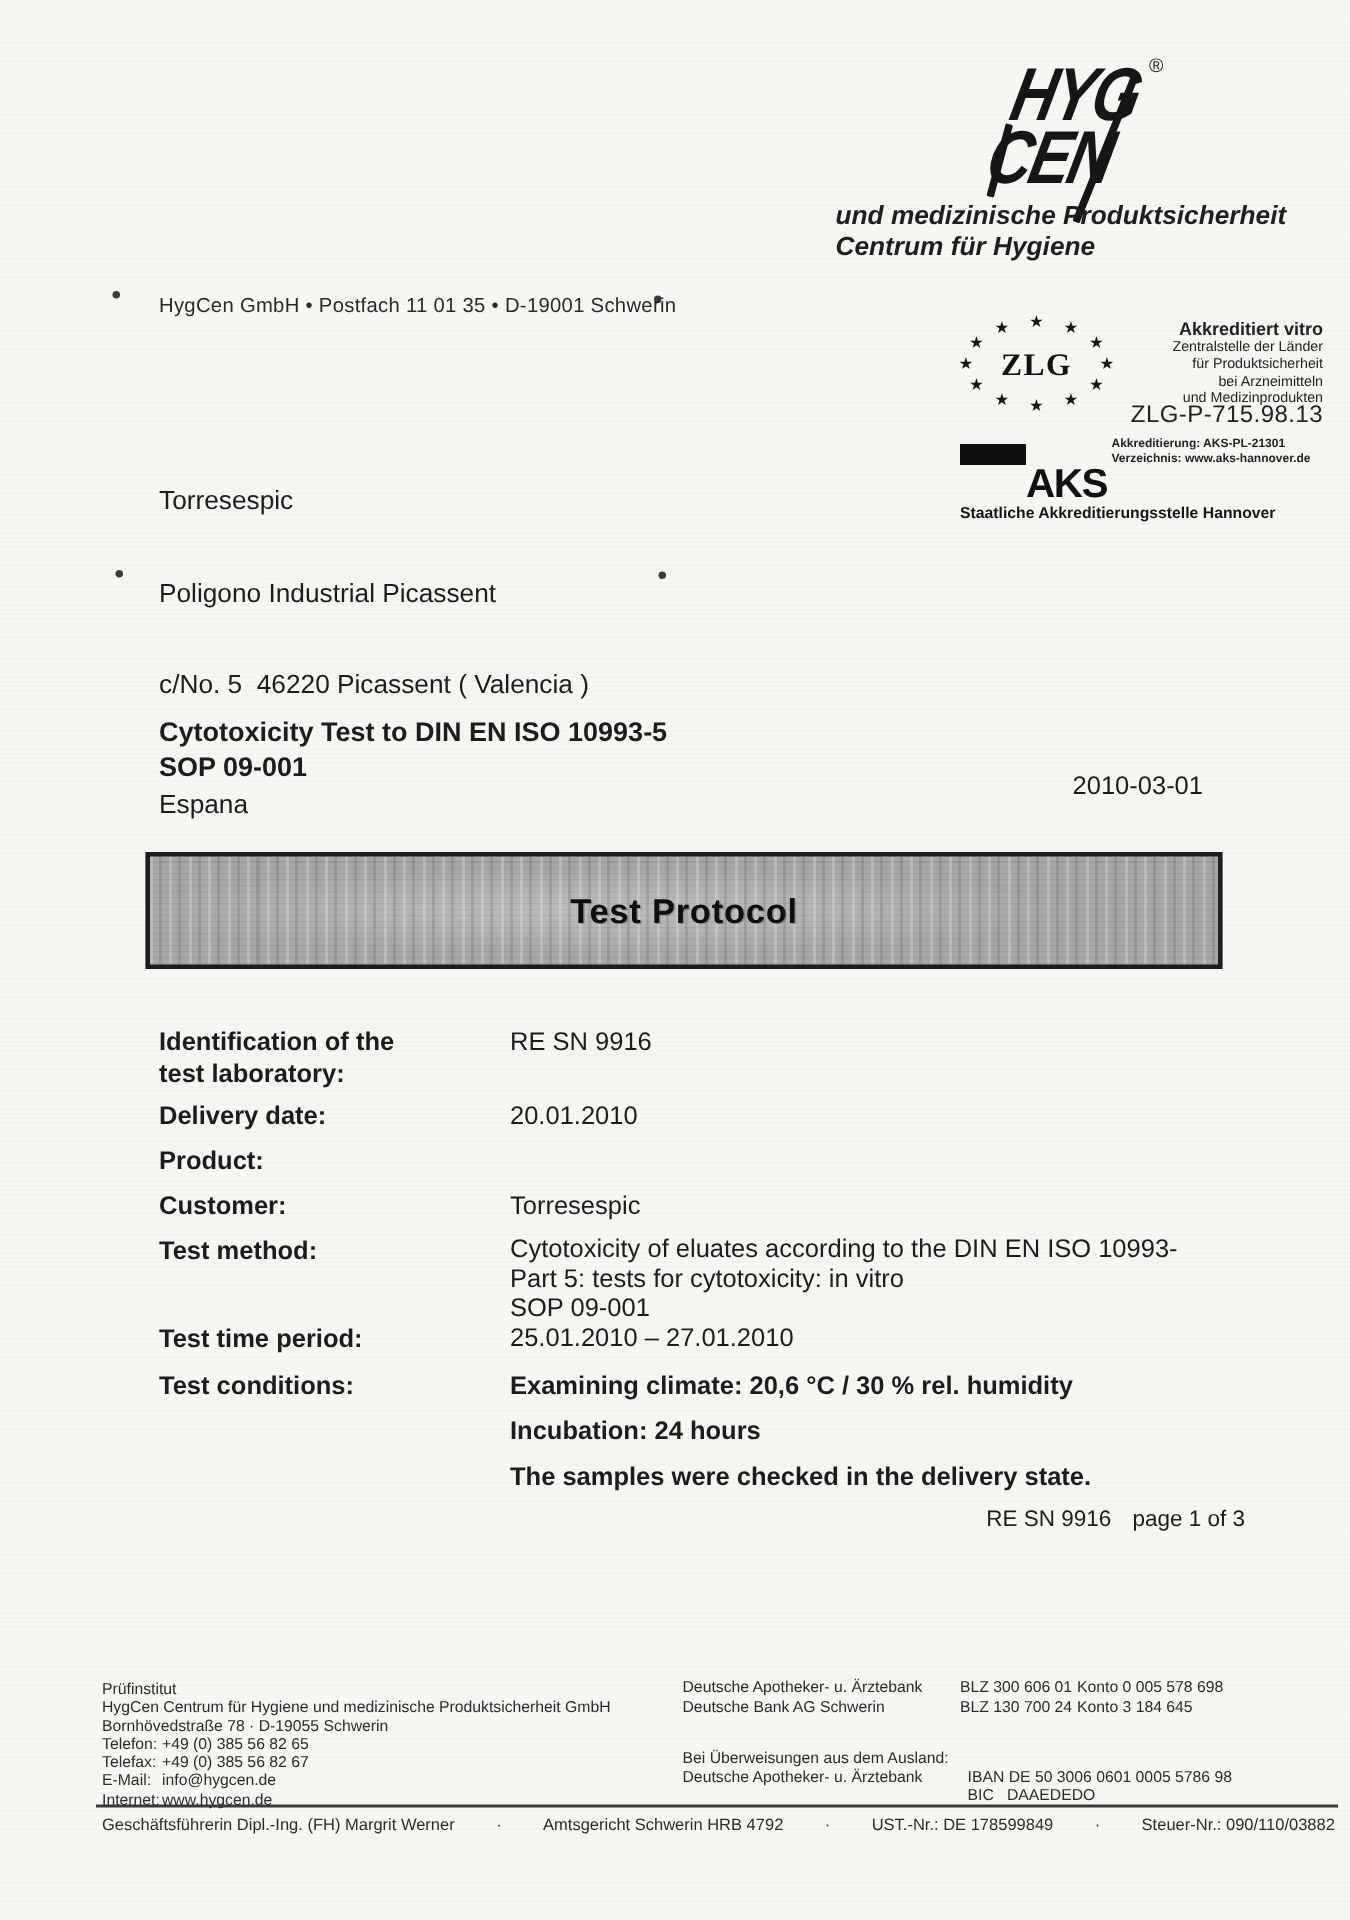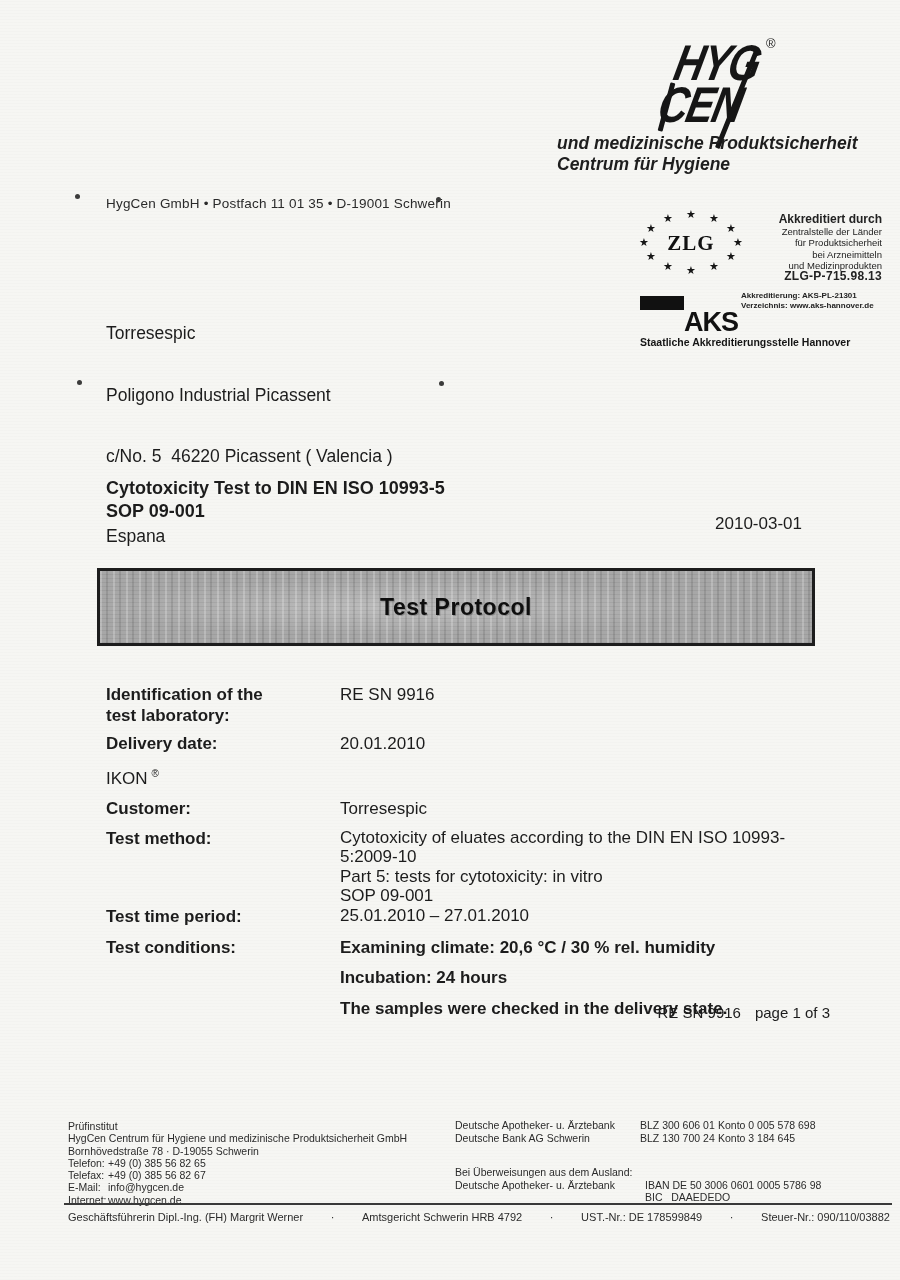--- a/index.html
+++ b/index.html
@@ -24,21 +24,21 @@
   .tagline{left:557px;top:133px;font-style:italic;font-weight:600;font-size:17.5px;line-height:21px;color:#1e1e1e;}
 
   
   .sender{left:106px;top:196px;font-size:13.5px;letter-spacing:.2px;color:#2a2a2a;}
   .fold-dot{position:absolute;width:5px;height:5px;border-radius:50%;background:#1a1a1a;opacity:.85;}
 
   
   .zlg-emblem{left:637px;top:206px;}
   .zlg-text{left:742px;top:212px;width:140px;text-align:right;font-size:9.5px;line-height:11.3px;color:#222;}
   .zlg-text .b1{font-weight:700;font-size:12px;line-height:14px;}
-  .zlg-text .b2{font-weight:700;font-size:12px;letter-spacing:.3px;}
+  .zlg-text .b2{font-weight:400;font-size:16px;letter-spacing:.3px;}
 
   
   .aks{left:640px;top:288px;width:255px;}
   .aks-row{display:flex;align-items:flex-start;}
   .aks-bar{width:44px;height:14px;background:#111;margin-top:8px;}
   .aks-name{font-size:27px;font-weight:900;letter-spacing:-1px;line-height:1;color:#111;margin-top:21px;}
   .aks-small{margin-left:3px;margin-top:3px;font-size:8px;font-weight:700;line-height:9.5px;color:#222;}
   .aks-line3{font-size:10.5px;font-weight:700;margin-top:0px;color:#151515;}
 
   
@@ -116,21 +116,21 @@
           <text x="31" y="64">★</text>
           <text x="14" y="54">★</text>
         <text x="7" y="40">★</text>
           <text x="14" y="26">★</text>
           <text x="31" y="16">★</text>
       </g>
       <text x="54" y="44" text-anchor="middle" font-size="21" font-weight="900" letter-spacing="1" fill="#111" font-family="Liberation Serif, serif">ZLG</text>
     </svg>
   </div>
   <div class="abs zlg-text">
-    <div class="b1">Akkreditiert durch</div>
+    <div class="b1">Akkreditiert vitro</div>
     <div>Zentralstelle der Länder</div>
     <div>für Produktsicherheit</div>
     <div>bei Arzneimitteln</div>
     <div>und Medizinprodukten</div>
     <div class="b2">ZLG-P-715.98.13</div>
   </div>
 
   <div class="abs aks">
     <div class="aks-row">
       <div class="aks-bar"></div>
@@ -169,35 +169,32 @@
       </div>
       <div>RE SN 9916</div>
     </div>
 
     <div class="drow">
       <div class="dlabel">Delivery date:</div>
       <div>20.01.2010</div>
     </div>
 
     <div class="drow">
-      <div>
-        <span>IKON</span><sup class="reg">®</sup>
-      </div>
+      <div class="dlabel">Product:</div>
     </div>
 
     <div class="drow">
       <div class="dlabel">Customer:</div>
       <div>Torresespic</div>
     </div>
 
     <div class="drow" style="margin-bottom:0;">
       <div class="dlabel">Test method:</div>
       <div>
         <div class="mline">Cytotoxicity of eluates according to the DIN EN ISO 10993-</div>
-        <div class="mline">5:2009-10</div>
         <div class="mline">Part 5: tests for cytotoxicity: in vitro</div>
         <div class="mline">SOP 09-001</div>
       </div>
     </div>
 
     <div class="drow" style="margin-bottom:10px;">
       <div class="dlabel">Test time period:</div>
       <div class="mline">25.01.2010 – 27.01.2010</div>
     </div>
 

